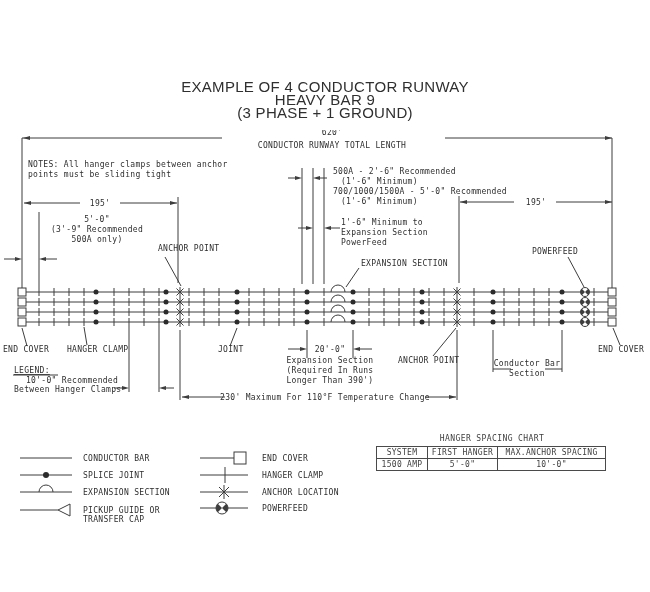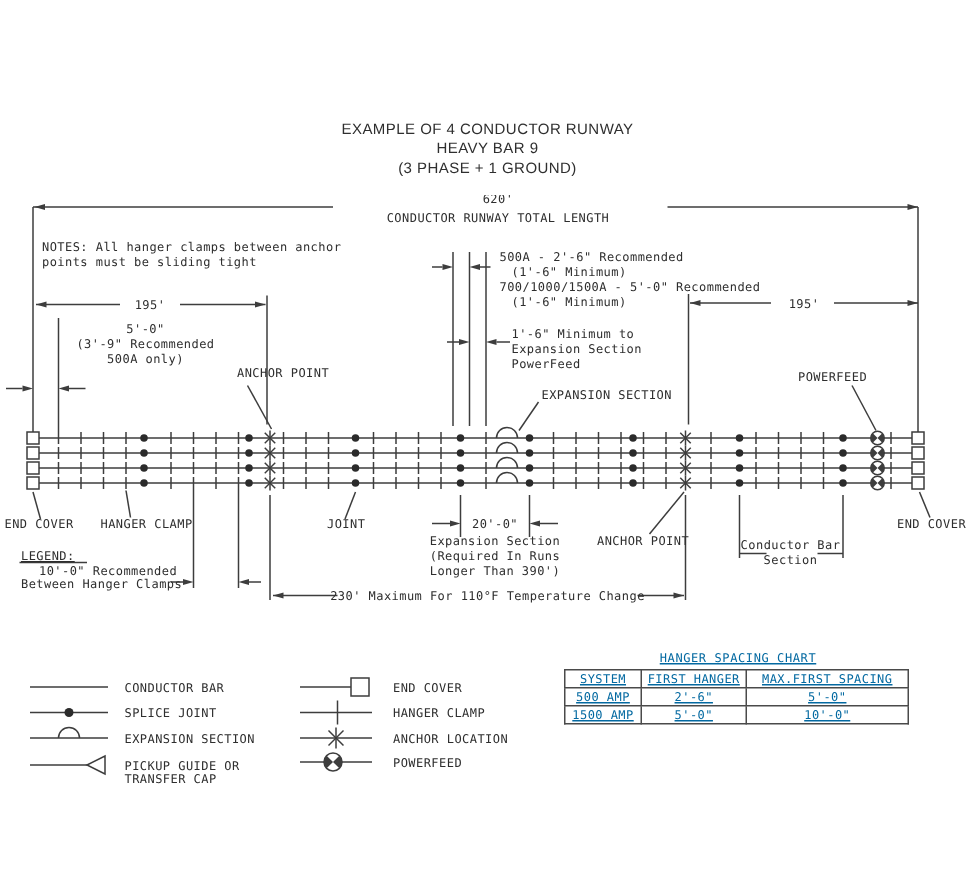--- a/index.html
+++ b/index.html
@@ -3,32 +3,32 @@
 <meta charset="utf-8">
 <style>
   html,body{margin:0;padding:0;}
   body{
     width:650px;height:592px;position:relative;background:#ffffff;
     font-family:"DejaVu Sans Mono", monospace;overflow:hidden;
   }
   .titleblock{
     position:absolute;top:80px;left:0;width:650px;text-align:center;
     font-family:"Liberation Sans", sans-serif;color:#2f2f2f;
-    font-size:10px;line-height:13px;letter-spacing:0.3px;
+    font-size:15px;line-height:13px;letter-spacing:0.3px;
   }
   svg{position:absolute;left:0;}
   #diagram{top:130px;}
   #legendsvg{top:430px;}
   text.cad{
     font-family:"DejaVu Sans Mono", monospace;font-size:8px;
     fill:#2e2e2e;letter-spacing:0.3px;
   }
   text.cad.u{text-decoration:underline;}
   .chartbox{
-    position:absolute;left:376px;top:434px;width:232px;color:#0369a1;text-decoration:underline;
+    position:absolute;left:376px;top:434px;width:232px;color:#404040;
   }
   .chartbox .ctitle{
     text-align:center;font-size:8px;letter-spacing:0.4px;margin-bottom:3px;
   }
   table.hsc{
     border-collapse:collapse;width:229px;table-layout:fixed;
   }
   table.hsc td,table.hsc th{
     border:1px solid #4a4a4a;font-size:8px;font-weight:normal;
     text-align:center;padding:1px 0;height:9px;letter-spacing:0.3px;
@@ -402,26 +402,21 @@
   <table class="hsc">
     <colgroup>
         <col class="c1">
         <col class="c2">
         <col class="c3">
       </colgroup>
     <tbody>
         <tr>
       <th>SYSTEM</th>
       <th>FIRST HANGER</th>
-      <th>MAX.FIRST SPACING</th>
-    </tr>
-    <tr>
-      <td>500 AMP</td>
-      <td>2'-6"</td>
-      <td>5'-0"</td>
+      <th>MAX.ANCHOR SPACING</th>
     </tr>
     <tr>
       <td>1500 AMP</td>
       <td>5'-0"</td>
       <td>10'-0"</td>
     </tr>
   </tbody>
     </table>
 </div>
 

